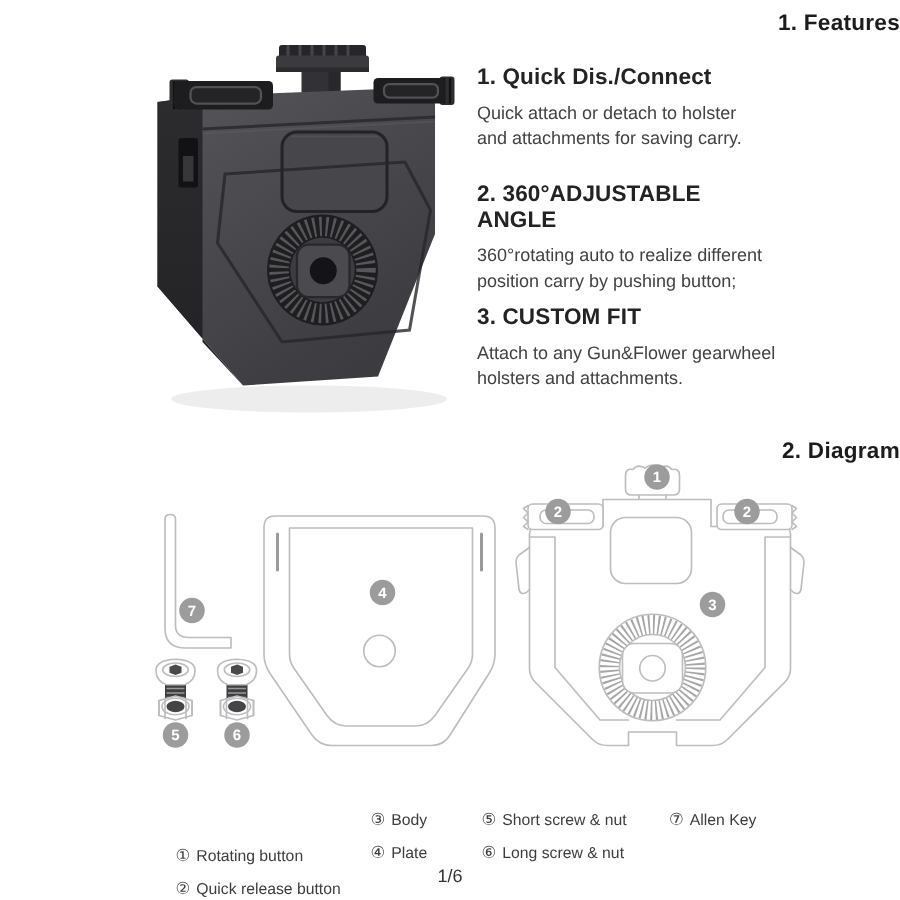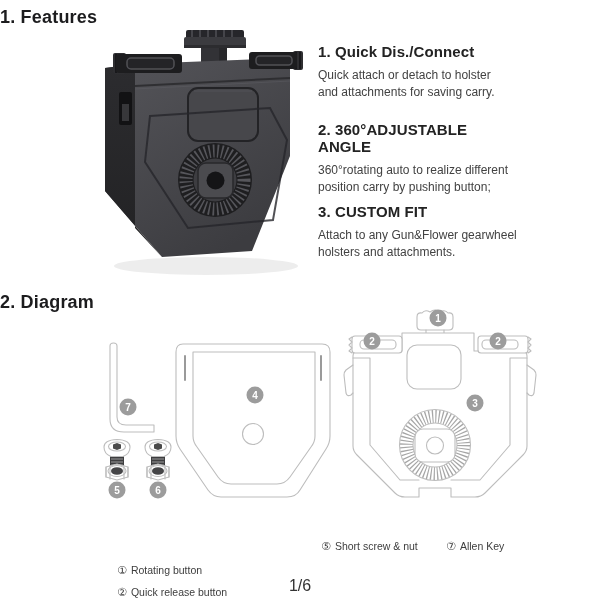--- a/index.html
+++ b/index.html
@@ -1,21 +1,21 @@
 <!DOCTYPE html>
 <html><head>
 <meta charset="utf-8">
 <style>
   * { margin:0; padding:0; box-sizing:border-box; }
   html,body { width:600px; height:600px; background:#ffffff;
     font-family:"Liberation Sans","DejaVu Sans",sans-serif; color:#2f2f2f; }
   #page { position:relative; width:600px; height:600px; background:#fff; overflow:hidden; }
 
-  .section-heading { position:absolute; left:0; width:600px; text-align:left;
-    font-size:18px; font-weight:bold; color:#1c1c1e; letter-spacing:.2px; }
+  .section-heading { position:absolute; left:0; width:600px; text-align:right;
+    font-size:15px; font-weight:bold; color:#1c1c1e; letter-spacing:.2px; }
   #features-heading { top:7px; }
   #diagram-heading  { top:292px; }
 
   
   #product-photo { position:absolute; left:100px; top:28px; }
 
   
   .feature-group { position:absolute; left:318px; width:205px; }
   #feature-1 { top:43px; } #feature-2 { top:121px; } #feature-3 { top:203px; }
   .feature-title { font-size:15px; font-weight:bold; color:#232323; margin-bottom:7px; letter-spacing:.1px; }
@@ -32,21 +32,21 @@
   
   .legend-col { position:absolute; font-size:10.5px; color:#3d3d3d; }
   .legend-item { height:22px; white-space:nowrap; }
   .legend-num { font-size:11px; margin-right:4px; color:#3d3d3d; }
   #legend-col-1 { left:117px; top:540px;margin-top:24px; }
   #legend-col-2 { left:247px; top:540px; }
   #legend-col-3 { left:321px; top:540px; }
   #legend-col-4 { left:446px; top:540px; }
 
   #page-number { position:absolute; left:0; top:577px; width:600px; text-align:center;
-    font-size:16px; color:#333; }
+    font-size:12px; color:#333; }
 </style>
 </head>
 <body>
 
 <div id="page">
 
   <div class="section-heading" id="features-heading">1. Features</div>
 
   <svg id="product-photo" width="212" height="252" viewBox="0 0 212 252">
     <defs>
@@ -229,24 +229,35 @@
   </svg>
 
   <div class="legend-col" id="legend-col-1">
     <div class="legend-item">
       <span class="legend-num">①</span><span>Rotating button</span>
     </div>
     <div class="legend-item">
       <span class="legend-num">②</span><span>Quick release button</span>
     </div>
   </div>
+  <div class="legend-col" id="legend-col-2">
+    <div class="legend-item">
+      <span class="legend-num">③</span><span>Body</span>
+    </div>
+    <div class="legend-item">
+      <span class="legend-num">④</span><span>Plate</span>
+    </div>
+  </div>
   <div class="legend-col" id="legend-col-3">
     <div class="legend-item">
       <span class="legend-num">⑤</span><span>Short screw &amp; nut</span>
     </div>
+    <div class="legend-item">
+      <span class="legend-num">⑥</span><span>Long screw &amp; nut</span>
+    </div>
   </div>
   <div class="legend-col" id="legend-col-4">
     <div class="legend-item">
       <span class="legend-num">⑦</span><span>Allen Key</span>
     </div>
   </div>
 
   <div id="page-number">1/6</div>
 
 </div>

